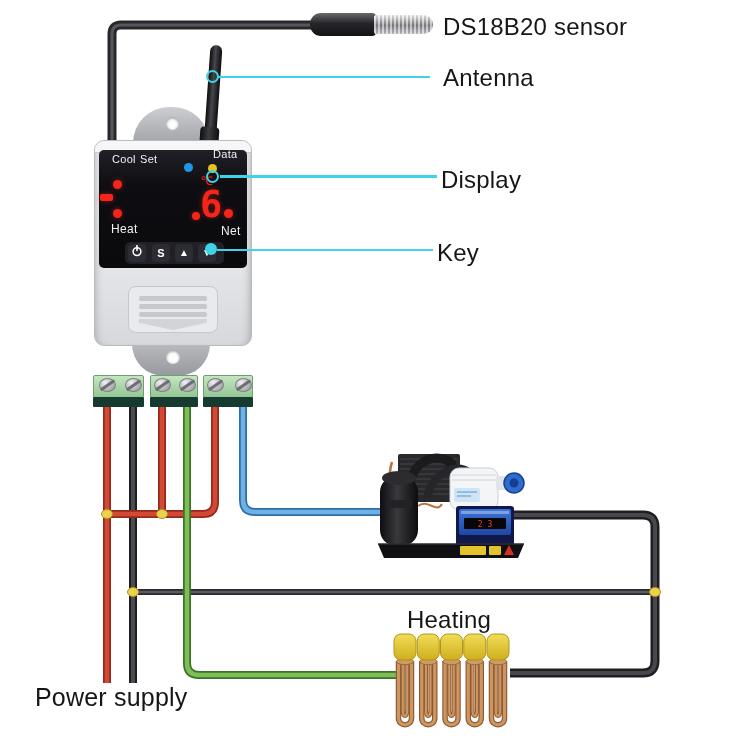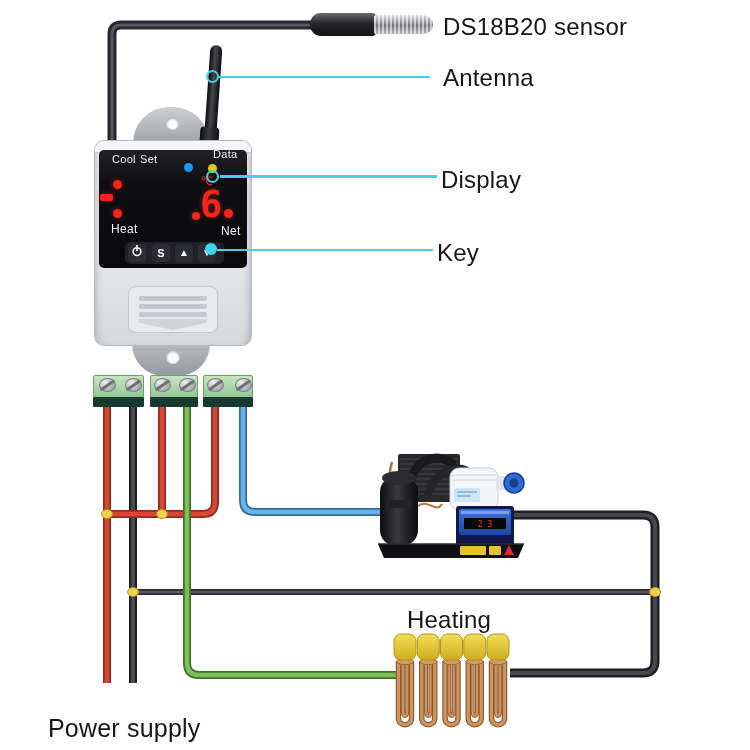--- a/index.html
+++ b/index.html
@@ -298,21 +298,21 @@
           <rect x="9" y="4" width="22" height="26" rx="7" fill="url(#capGrad)" stroke="#b2941a"></rect>
       </g>
     </g>
   </svg>
 
   <div class="lbl" style="left:443px;top:13px;">DS18B20 sensor</div>
   <div class="lbl" style="left:443px;top:64px;">Antenna</div>
   <div class="lbl" style="left:441px;top:166px;">Display</div>
   <div class="lbl" style="left:437px;top:239px;">Key</div>
   <div class="lbl" style="left:407px;top:606px;">Heating</div>
-  <div class="lbl" style="left:48px;top:683px;font-size:25px;margin-top:31px;">Power supply</div>
+  <div class="lbl" style="left:35px;top:683px;font-size:25px;">Power supply</div>
 
   <div class="cline" style="left:218px;top:75.5px;width:212px;"></div>
   <div class="cring" style="left:205.5px;top:70px;"></div>
   <div class="cline" style="left:220px;top:175px;width:217px;"></div>
   <div class="cring" style="left:206px;top:170px;"></div>
   <div class="cline" style="left:217px;top:248.5px;width:216px;"></div>
   <div class="cdot" style="left:205px;top:243px;"></div>
 
 </div>
 

